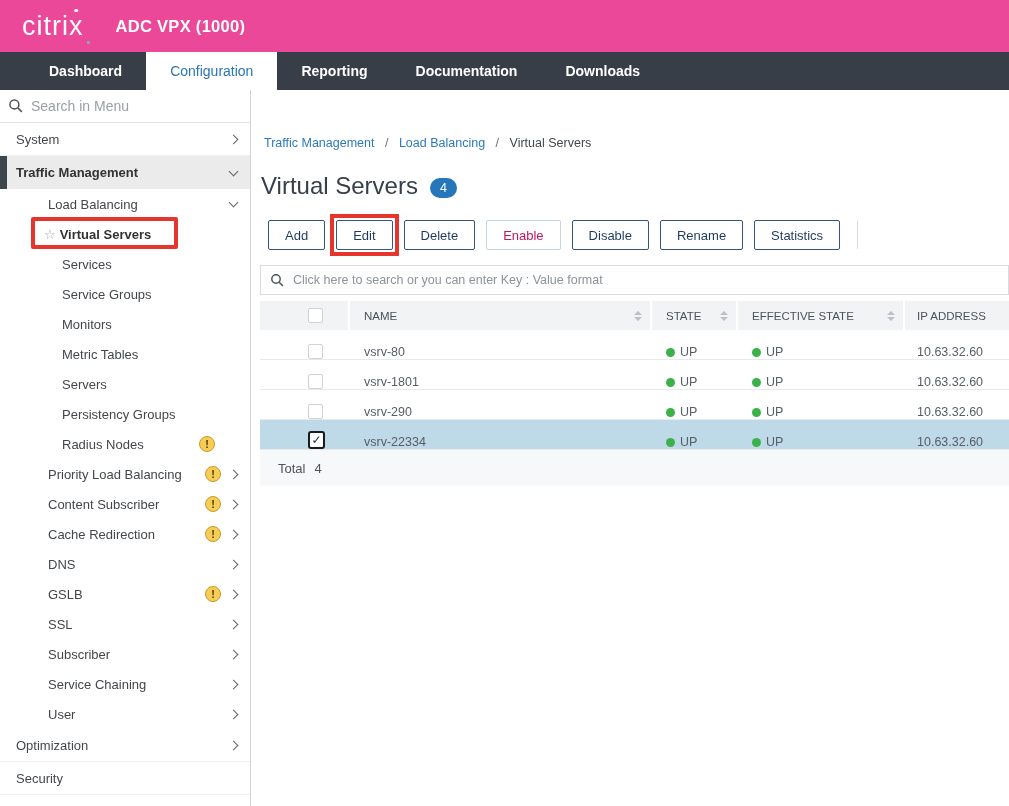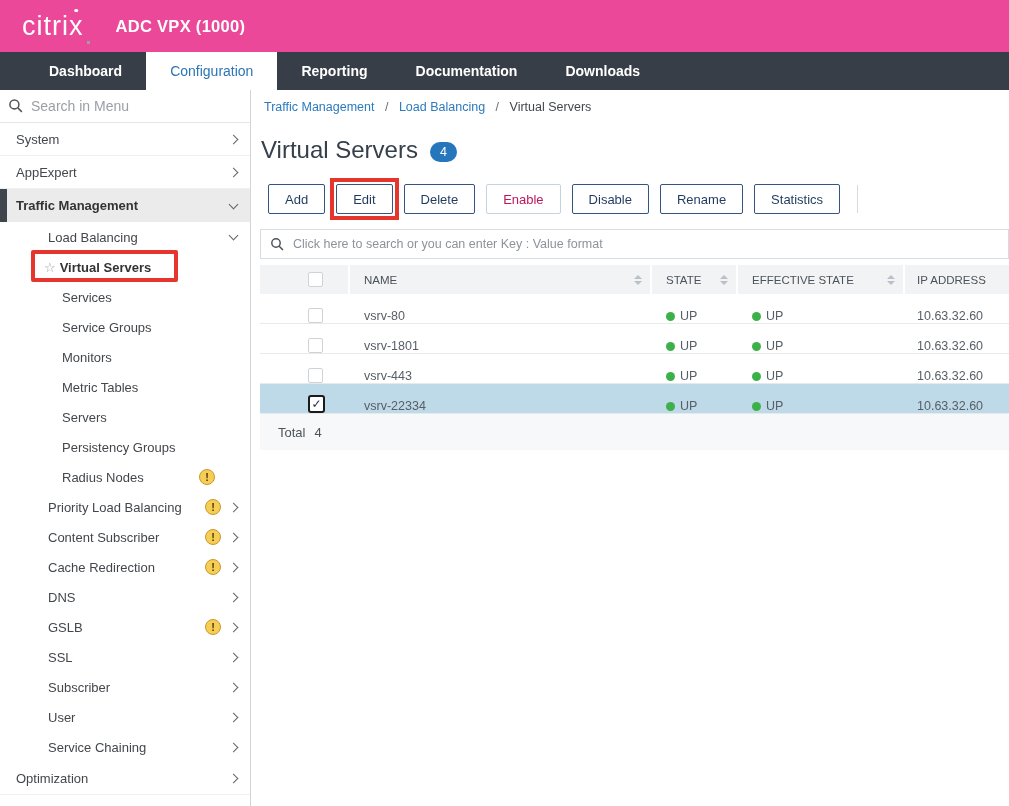--- a/index.html
+++ b/index.html
@@ -46,21 +46,21 @@
   .chev { width:7px; height:7px; border-right:1.6px solid #5f6569; border-bottom:1.6px solid #5f6569; display:inline-block; flex:none; }
   .chev.right { transform:rotate(-45deg); }
   .chev.down  { transform:rotate(45deg); margin-top:-3px; }
   .warn-icon { width:16px; height:16px; border-radius:50%; background:#f6ce56; border:1px solid #c9992b;
     color:#4e3d0a; font-size:11px; font-weight:bold; display:flex; align-items:center; justify-content:center;
     margin-right:9px; flex:none; }
   .warn-icon::before { content:'!'; }
   .red-box-overlay { position:absolute; left:31px; top:-2px; width:147px; height:32px; border:4px solid #e5352c; border-radius:2px; pointer-events:none; z-index:5; }
 
   
-  .content { flex:1; padding-left:9px; position:relative; }
+  .content { flex:1; padding-left:9px; position:relative;margin-top:36px; }
   .breadcrumb { margin:10px 0 0 4px; font-size:12.5px; color:#6b7075; }
   .breadcrumb .bc-link { color:#2b7abe; cursor:pointer; }
   .breadcrumb .bc-sep { margin:0 7px; color:#6b7075; }
   .breadcrumb .bc-current { color:#42484e; }
   .page-title-row { margin:22px 0 0 1px; display:flex; align-items:center; }
   .page-title { font-size:24px; font-weight:normal; color:#36404b; }
   .count-badge { background:#2676bb; color:#fff; font-size:12.5px; border-radius:11px; padding:3px 10px; margin-left:12px; margin-top:3px; }
 
   .toolbar { margin-top:20px; display:flex; align-items:center; padding-left:8px; }
   .btn { height:30px; padding:0 16px; background:#fff; border:1px solid #35547f; color:#1f3a5f;
@@ -126,25 +126,20 @@
           <line x1="12.3" y1="12.3" x2="17.3" y2="17.3" stroke="#555" stroke-width="1.9"></line>
         </svg>
       <input type="text" placeholder="Search in Menu" style="">
     </div>
     <div class="menu">
       <div class="mi lvl1">
           <span class="mi-label">System</span>
           <span class="spacer"></span>
           <span class="chev right"></span>
         </div>
-      <div class="mi lvl1">
-          <span class="mi-label">AppExpert</span>
-          <span class="spacer"></span>
-          <span class="chev right"></span>
-        </div>
       <div class="mi lvl1 bold active-section">
           <span class="mi-label">Traffic Management</span>
           <span class="spacer"></span>
           <span class="chev down"></span>
         </div>
       <div class="mi lvl2">
           <span class="mi-label">Load Balancing</span>
           <span class="spacer"></span>
           <span class="chev down"></span>
         </div>
@@ -209,26 +204,26 @@
           <span class="mi-label">SSL</span>
           <span class="spacer"></span>
           <span class="chev right"></span>
         </div>
       <div class="mi lvl2">
           <span class="mi-label">Subscriber</span>
           <span class="spacer"></span>
           <span class="chev right"></span>
         </div>
       <div class="mi lvl2">
+          <span class="mi-label">Service Chaining</span>
+          <span class="spacer"></span>
+          <span class="chev right"></span>
+        </div>
+      <div class="mi lvl2">
           <span class="mi-label">User</span>
-          <span class="spacer"></span>
-          <span class="chev right"></span>
-        </div>
-      <div class="mi lvl2">
-          <span class="mi-label">Service Chaining</span>
           <span class="spacer"></span>
           <span class="chev right"></span>
         </div>
       <div class="mi lvl1">
           <span class="mi-label">Optimization</span>
           <span class="spacer"></span>
           <span class="chev right"></span>
         </div>
       <div class="mi lvl1">
           <span class="mi-label">Security</span>
@@ -322,21 +317,21 @@
         <div class="td col-eff">
             <span class="state-dot"></span>
             <span>UP</span>
           </div>
         <div class="td col-ip">10.63.32.60</div>
       </div>
       <div class="trow">
         <div class="td col-check">
             <span class="checkbox"></span>
           </div>
-        <div class="td col-name">vsrv-443</div>
+        <div class="td col-name">vsrv-290</div>
         <div class="td col-state">
             <span class="state-dot"></span>
             <span>UP</span>
           </div>
         <div class="td col-eff">
             <span class="state-dot"></span>
             <span>UP</span>
           </div>
         <div class="td col-ip">10.63.32.60</div>
       </div>

